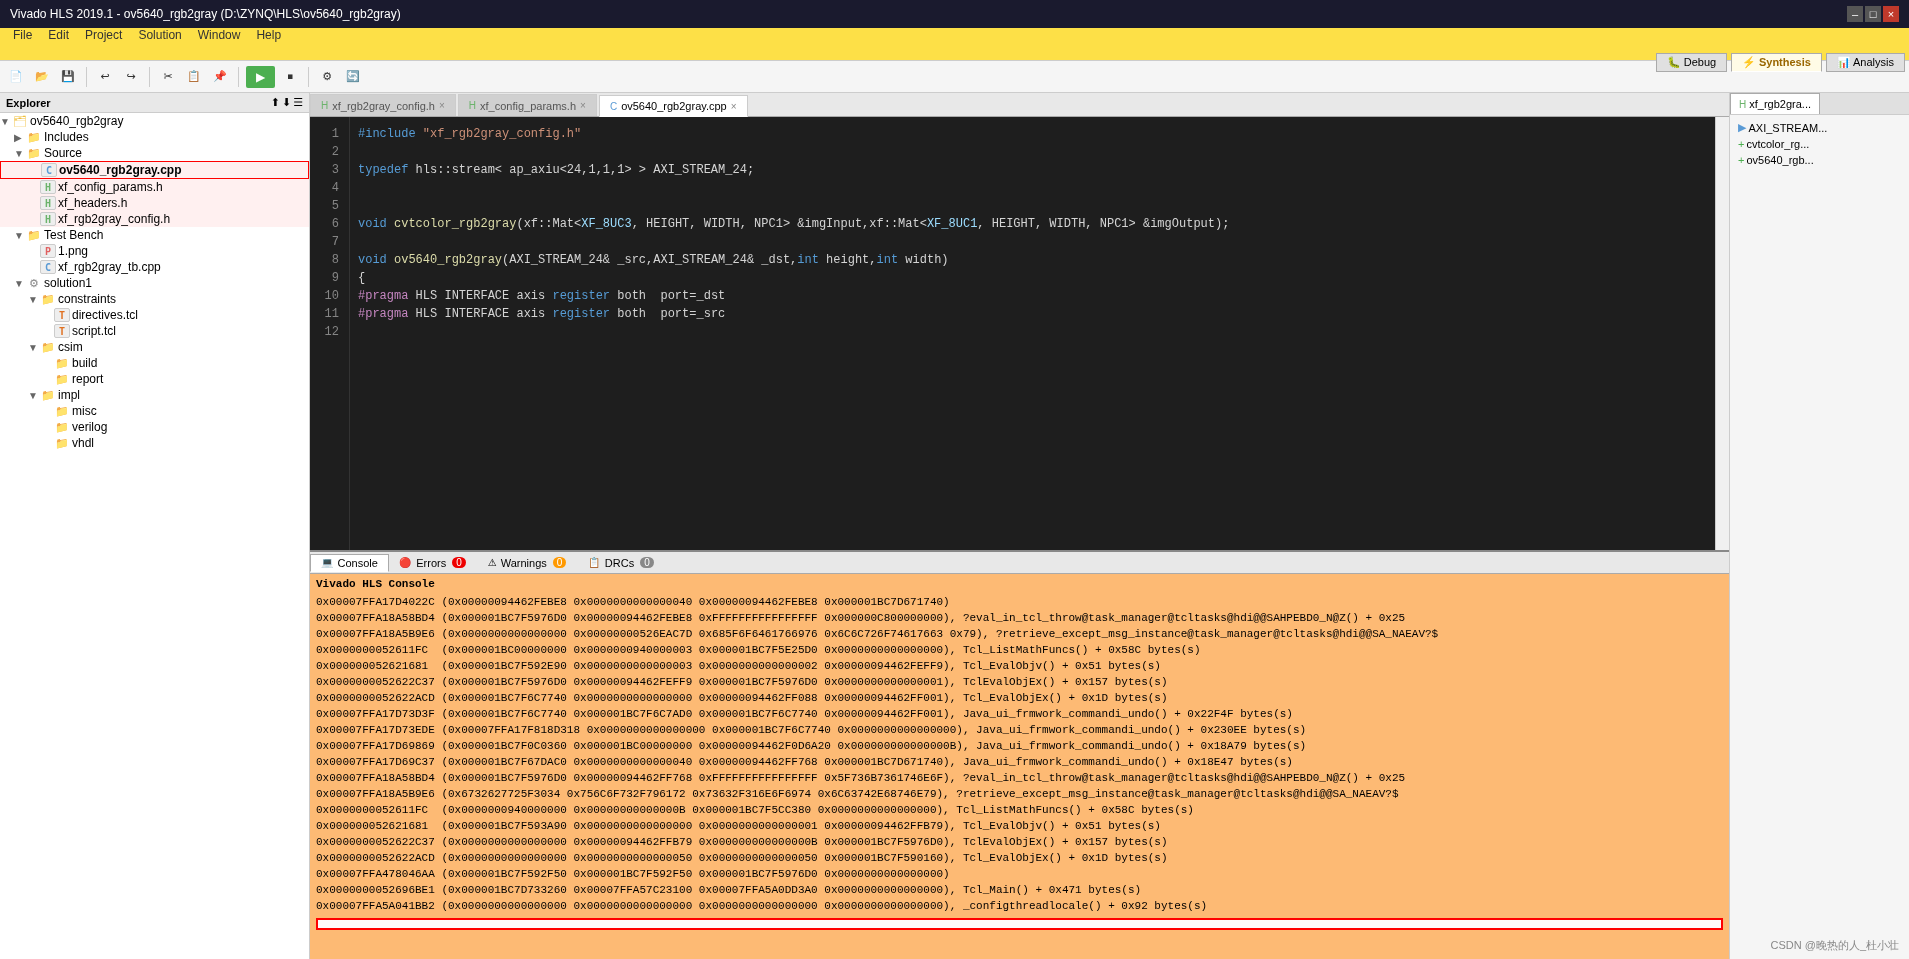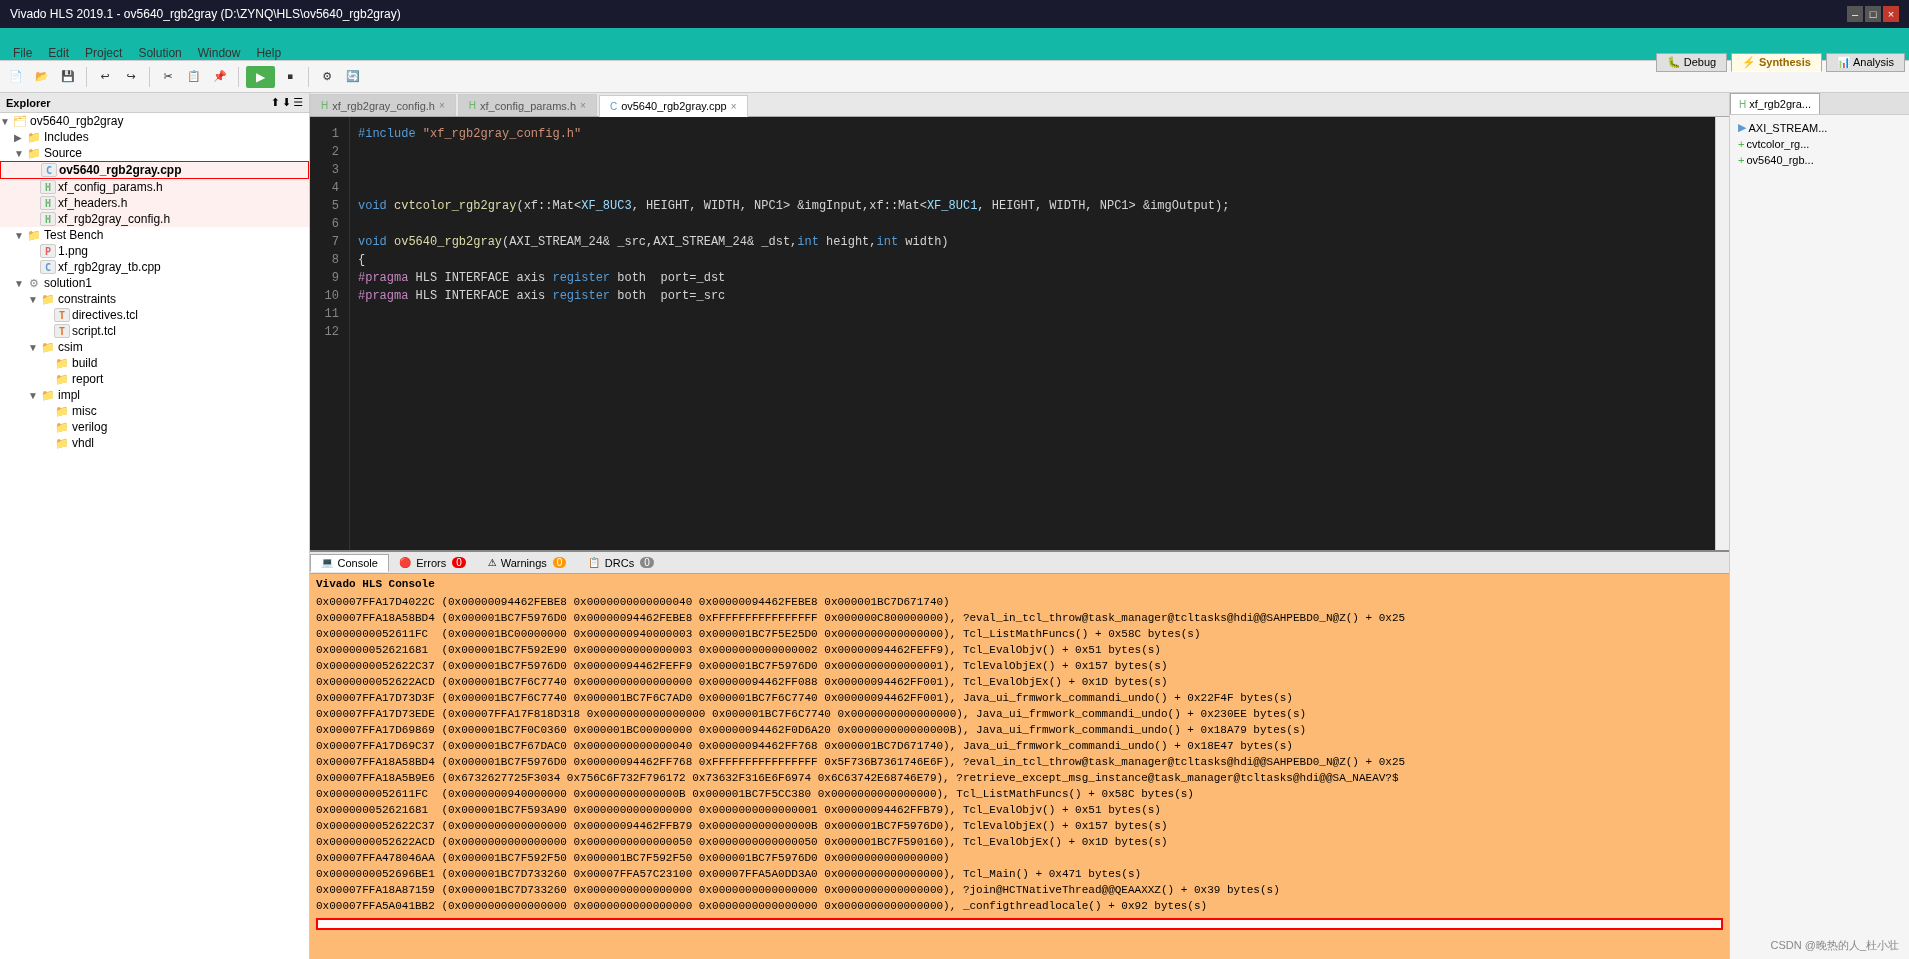--- a/index.html
+++ b/index.html
@@ -8,21 +8,21 @@
     
     .title-bar { background: #1a1a2e; color: #fff; height: 28px; display: flex; align-items: center; justify-content: space-between; padding: 0 10px; }
     .title-bar-left { display: flex; align-items: center; gap: 8px; font-size: 12px; }
     .title-bar-controls { display: flex; gap: 2px; }
     .title-btn { width: 16px; height: 16px; border: none; cursor: pointer; font-size: 11px; display: flex; align-items: center; justify-content: center; background: #555; color: #fff; }
     .title-btn.min { background: #555; }
     .title-btn.max { background: #555; }
     .title-btn.close { background: #c0392b; }
 
     
-    .menu-bar { background: #14b8a6; height: 22px; display: flex; align-items: flex-start; padding: 16px 5px; border-bottom: 1px solid #ccc; }
+    .menu-bar { background: #fde047; height: 22px; display: flex; align-items: flex-end; padding: 16px 5px; border-bottom: 1px solid #ccc; }
     .menu-item { padding: 2px 8px; font-size: 12px; cursor: pointer; color: #333; }
 
     
     .toolbar { background: #f5f5f5; height: 32px; display: flex; align-items: center; padding: 0 5px; border-bottom: 1px solid #ccc; gap: 4px; }
     .toolbar-btn { width: 22px; height: 22px; border: 1px solid transparent; cursor: pointer; background: transparent; display: flex; align-items: center; justify-content: center; font-size: 11px; color: #333; }
     .toolbar-separator { width: 1px; height: 20px; background: #ccc; margin: 0 3px; }
     .toolbar-run { background: #4CAF50; color: #fff; padding: 2px 10px; border: none; cursor: pointer; font-size: 12px; border-radius: 2px; height: 22px; }
 
     
     .main-layout { display: flex; height: calc(959px - 82px); }
@@ -310,20 +310,21 @@
         <div class="line-num">7</div>
         <div class="line-num">8</div>
         <div class="line-num">9</div>
         <div class="line-num">10</div>
         <div class="line-num">11</div>
         <div class="line-num">12</div>
       </div>
       <div class="code-content">
         <div class="code-line"><span class="kw">#include</span> <span class="str">"xf_rgb2gray_config.h"</span></div>
         <div class="code-line">&nbsp;</div>
+        <div class="code-line"><span class="kw">typedef</span> hls::stream&lt; ap_axiu&lt;24,1,1,1&gt; &gt; AXI_STREAM_24;</div>
         <div class="code-line">&nbsp;</div>
         <div class="code-line">&nbsp;</div>
         <div class="code-line"><span class="kw">void</span> <span class="func">cvtcolor_rgb2gray</span>(xf::Mat&lt;<span class="macro">XF_8UC3</span>, HEIGHT, WIDTH, NPC1&gt; &amp;imgInput,xf::Mat&lt;<span class="macro">XF_8UC1</span>, HEIGHT, WIDTH, NPC1&gt; &amp;imgOutput);</div>
         <div class="code-line">&nbsp;</div>
         <div class="code-line"><span class="kw">void</span> <span class="func">ov5640_rgb2gray</span>(AXI_STREAM_24&amp; _src,AXI_STREAM_24&amp; _dst,<span class="kw">int</span> height,<span class="kw">int</span> width)</div>
         <div class="code-line">{</div>
         <div class="code-line"><span class="pragma">#pragma</span> HLS INTERFACE axis <span class="kw">register</span> both&nbsp; port=_dst</div>
         <div class="code-line"><span class="pragma">#pragma</span> HLS INTERFACE axis <span class="kw">register</span> both&nbsp; port=_src</div>
         <div class="code-line">&nbsp;</div>
       </div>
@@ -352,37 +353,37 @@
           <span>DRCs</span>
           <span style="margin-left:2px;background:#888;color:#fff;border-radius:8px;padding:0 4px;font-size:10px;">0</span>
         </div>
       </div>
 
       <div class="console-content">
         <div class="console-header">Vivado HLS Console</div>
         <div id="console-lines">
             <div class="console-line">0x00007FFA17D4022C (0x00000094462FEBE8 0x0000000000000040 0x00000094462FEBE8 0x000001BC7D671740)</div>
             <div class="console-line">0x00007FFA18A58BD4 (0x000001BC7F5976D0 0x00000094462FEBE8 0xFFFFFFFFFFFFFFFF 0x000000C800000000), ?eval_in_tcl_throw@task_manager@tcltasks@hdi@@SAHPEBD0_N@Z() + 0x25</div>
+            <div class="console-line">0x00007FFA18A5B9E6 (0x0000000000000000 0x00000000526EAC7D 0x685F6F6461766976 0x6C6C726F74617663 0x79), ?retrieve_except_msg_instance@task_manager@tcltasks@hdi@@SA_NAEAV?$</div>
             <div class="console-line">0x0000000052611FC  (0x000001BC00000000 0x0000000940000003 0x000001BC7F5E25D0 0x0000000000000000), Tcl_ListMathFuncs() + 0x58C bytes(s)</div>
             <div class="console-line">0x000000052621681  (0x000001BC7F592E90 0x0000000000000003 0x0000000000000002 0x00000094462FEFF9), Tcl_EvalObjv() + 0x51 bytes(s)</div>
             <div class="console-line">0x0000000052622C37 (0x000001BC7F5976D0 0x00000094462FEFF9 0x000001BC7F5976D0 0x0000000000000001), TclEvalObjEx() + 0x157 bytes(s)</div>
             <div class="console-line">0x0000000052622ACD (0x000001BC7F6C7740 0x0000000000000000 0x00000094462FF088 0x00000094462FF001), Tcl_EvalObjEx() + 0x1D bytes(s)</div>
             <div class="console-line">0x00007FFA17D73D3F (0x000001BC7F6C7740 0x000001BC7F6C7AD0 0x000001BC7F6C7740 0x00000094462FF001), Java_ui_frmwork_commandi_undo() + 0x22F4F bytes(s)</div>
             <div class="console-line">0x00007FFA17D73EDE (0x00007FFA17F818D318 0x0000000000000000 0x000001BC7F6C7740 0x0000000000000000), Java_ui_frmwork_commandi_undo() + 0x230EE bytes(s)</div>
             <div class="console-line">0x00007FFA17D69869 (0x000001BC7F0C0360 0x000001BC00000000 0x00000094462F0D6A20 0x000000000000000B), Java_ui_frmwork_commandi_undo() + 0x18A79 bytes(s)</div>
             <div class="console-line">0x00007FFA17D69C37 (0x000001BC7F67DAC0 0x0000000000000040 0x00000094462FF768 0x000001BC7D671740), Java_ui_frmwork_commandi_undo() + 0x18E47 bytes(s)</div>
             <div class="console-line">0x00007FFA18A58BD4 (0x000001BC7F5976D0 0x00000094462FF768 0xFFFFFFFFFFFFFFFF 0x5F736B7361746E6F), ?eval_in_tcl_throw@task_manager@tcltasks@hdi@@SAHPEBD0_N@Z() + 0x25</div>
             <div class="console-line">0x00007FFA18A5B9E6 (0x6732627725F3034 0x756C6F732F796172 0x73632F316E6F6974 0x6C63742E68746E79), ?retrieve_except_msg_instance@task_manager@tcltasks@hdi@@SA_NAEAV?$</div>
             <div class="console-line">0x0000000052611FC  (0x0000000940000000 0x00000000000000B 0x000001BC7F5CC380 0x0000000000000000), Tcl_ListMathFuncs() + 0x58C bytes(s)</div>
             <div class="console-line">0x000000052621681  (0x000001BC7F593A90 0x0000000000000000 0x0000000000000001 0x00000094462FFB79), Tcl_EvalObjv() + 0x51 bytes(s)</div>
             <div class="console-line">0x0000000052622C37 (0x0000000000000000 0x00000094462FFB79 0x000000000000000B 0x000001BC7F5976D0), TclEvalObjEx() + 0x157 bytes(s)</div>
             <div class="console-line">0x0000000052622ACD (0x0000000000000000 0x0000000000000050 0x0000000000000050 0x000001BC7F590160), Tcl_EvalObjEx() + 0x1D bytes(s)</div>
             <div class="console-line">0x00007FFA478046AA (0x000001BC7F592F50 0x000001BC7F592F50 0x000001BC7F5976D0 0x0000000000000000)</div>
             <div class="console-line">0x0000000052696BE1 (0x000001BC7D733260 0x00007FFA57C23100 0x00007FFA5A0DD3A0 0x0000000000000000), Tcl_Main() + 0x471 bytes(s)</div>
-            <div class="console-line">0x00007FFA18A87159 (0x000001BC7D733260 0x0000000000000000 0x0000000000000000 0x0000000000000000), ?join@HCTNativeThread@@QEAAXXZ() + 0x39 bytes(s)</div>
             <div class="console-line">0x00007FFA5A041BB2 (0x0000000000000000 0x0000000000000000 0x0000000000000000 0x0000000000000000), _configthreadlocale() + 0x92 bytes(s)</div>
           </div>
         <div class="error-box" id="error-box"></div>
       </div>
     </div>
   </div>
 
   <div class="right-panel">
     <div class="right-tab-bar">
       <div class="right-tab active">

